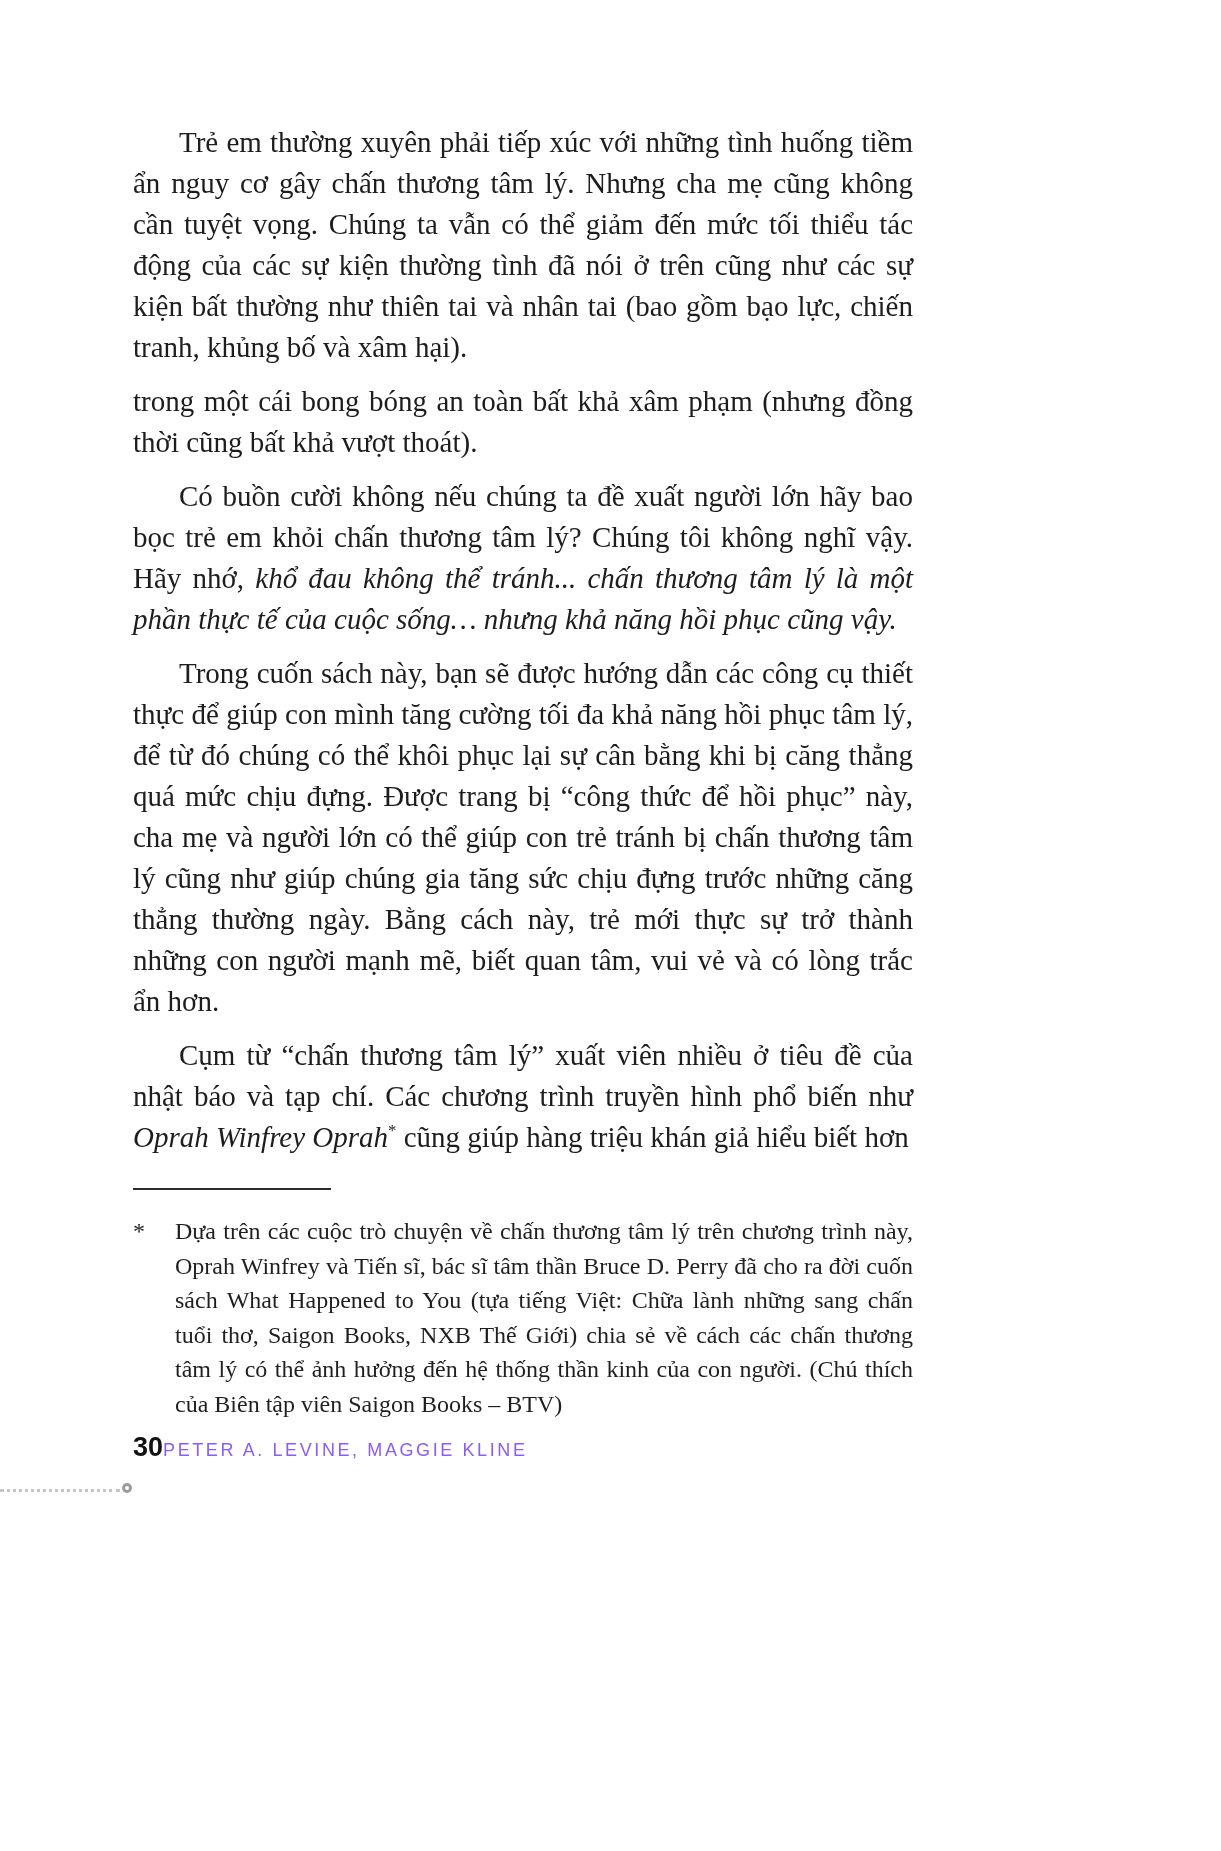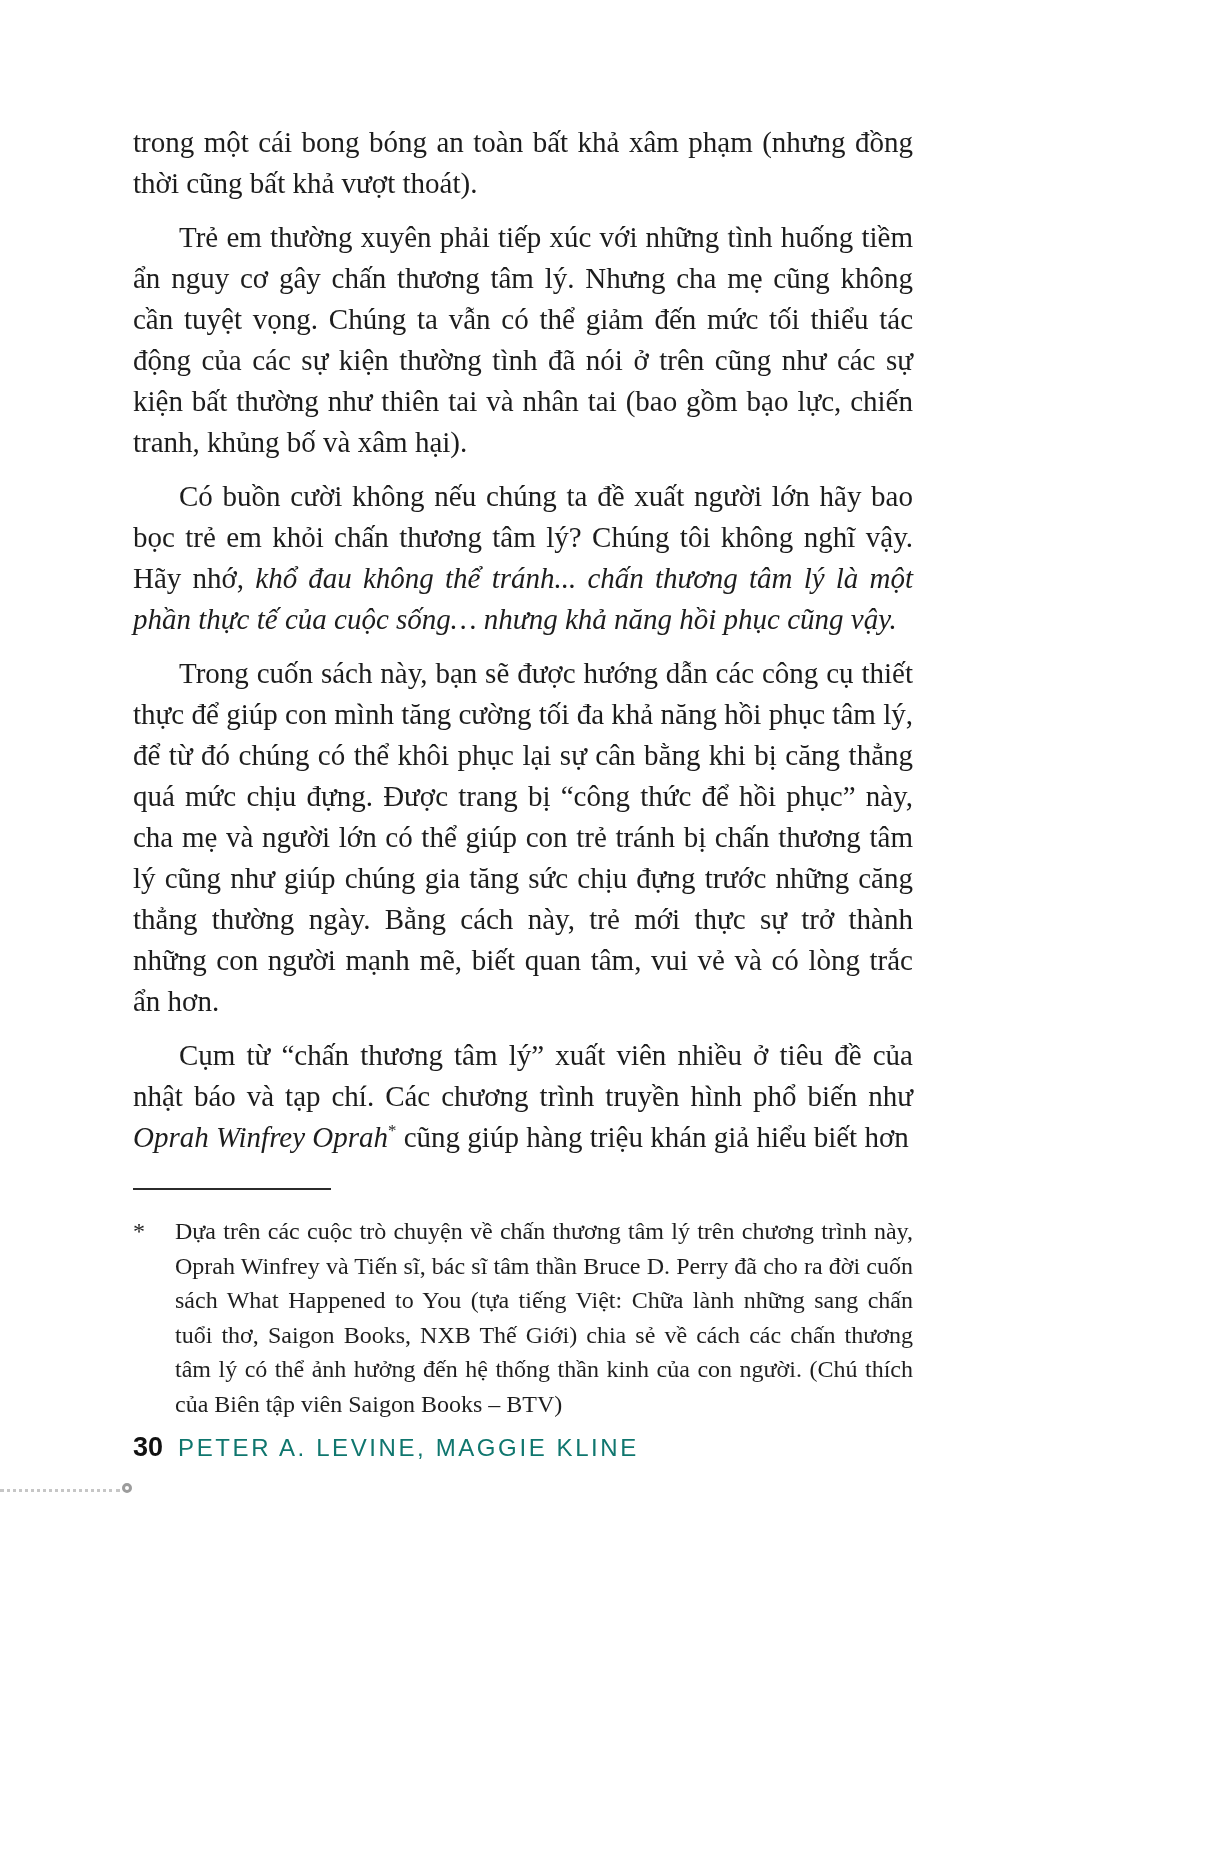--- a/index.html
+++ b/index.html
@@ -45,32 +45,31 @@
     color: #1f1f1f;
   }
   .fn-marker { flex: 0 0 42px; width: 42px; }
   .fn-text { flex: 1; text-align: justify; }
   .footer {
     position: absolute;
     left: 133px;
     top: 1432px;
     display: flex;
     align-items: baseline;
-    gap: 15px;
     font-family: "Liberation Sans", sans-serif;
   }
   .page-number {
     font-weight: bold;
     font-size: 27px;
     color: #111111;
   }
   .authors {
-    font-size: 24px;
+    font-size: 18px;
     letter-spacing: 2.6px;
-    color: #0f766e;
+    color: #8b5cf6;
   }
   .deco-dots {
     position: absolute;
     left: 0;
     top: 1489px;
     width: 120px;
     height: 0;
     border-top: 3px dotted #c6c6c6;
   }
   .deco-circle {
@@ -82,26 +81,26 @@
     border: 3px solid #9c9c9c;
     border-radius: 50%;
     background: #ffffff;
   }
 </style>
 </head>
 <body>
 
 <div class="text-block">
 
+  <p class="para indent">
+    <span>Trẻ em thường xuyên phải tiếp xúc với những tình huống tiềm ẩn nguy cơ gây chấn thương tâm lý. Nhưng cha mẹ cũng không cần tuyệt vọng. Chúng ta vẫn có thể giảm đến mức tối thiểu tác động của các sự kiện thường tình đã nói ở trên cũng như các sự kiện bất thường như thiên tai và nhân tai (bao gồm bạo lực, chiến tranh, khủng bố và xâm hại).</span>
+  </p>
+
   <p class="para">
     <span>trong một cái bong bóng an toàn bất khả xâm phạm (nhưng đồng thời cũng bất khả vượt thoát).</span>
-  </p>
-
-  <p class="para indent">
-    <span>Trẻ em thường xuyên phải tiếp xúc với những tình huống tiềm ẩn nguy cơ gây chấn thương tâm lý. Nhưng cha mẹ cũng không cần tuyệt vọng. Chúng ta vẫn có thể giảm đến mức tối thiểu tác động của các sự kiện thường tình đã nói ở trên cũng như các sự kiện bất thường như thiên tai và nhân tai (bao gồm bạo lực, chiến tranh, khủng bố và xâm hại).</span>
   </p>
 
   <p class="para indent">
     <span>Có buồn cười không nếu chúng ta đề xuất người lớn hãy bao bọc trẻ em khỏi chấn thương tâm lý? Chúng tôi không nghĩ vậy. Hãy nhớ, </span><span class="seg-italic">khổ đau không thể tránh... chấn thương tâm lý là một phần thực tế của cuộc sống… nhưng khả năng hồi phục cũng vậy.</span>
   </p>
 
   <p class="para indent">
     <span>Trong cuốn sách này, bạn sẽ được hướng dẫn các công cụ thiết thực để giúp con mình tăng cường tối đa khả năng hồi phục tâm lý, để từ đó chúng có thể khôi phục lại sự cân bằng khi bị căng thẳng quá mức chịu đựng. Được trang bị “công thức để hồi phục” này, cha mẹ và người lớn có thể giúp con trẻ tránh bị chấn thương tâm lý cũng như giúp chúng gia tăng sức chịu đựng trước những căng thẳng thường ngày. Bằng cách này, trẻ mới thực sự trở thành những con người mạnh mẽ, biết quan tâm, vui vẻ và có lòng trắc ẩn hơn.</span>
   </p>
 

